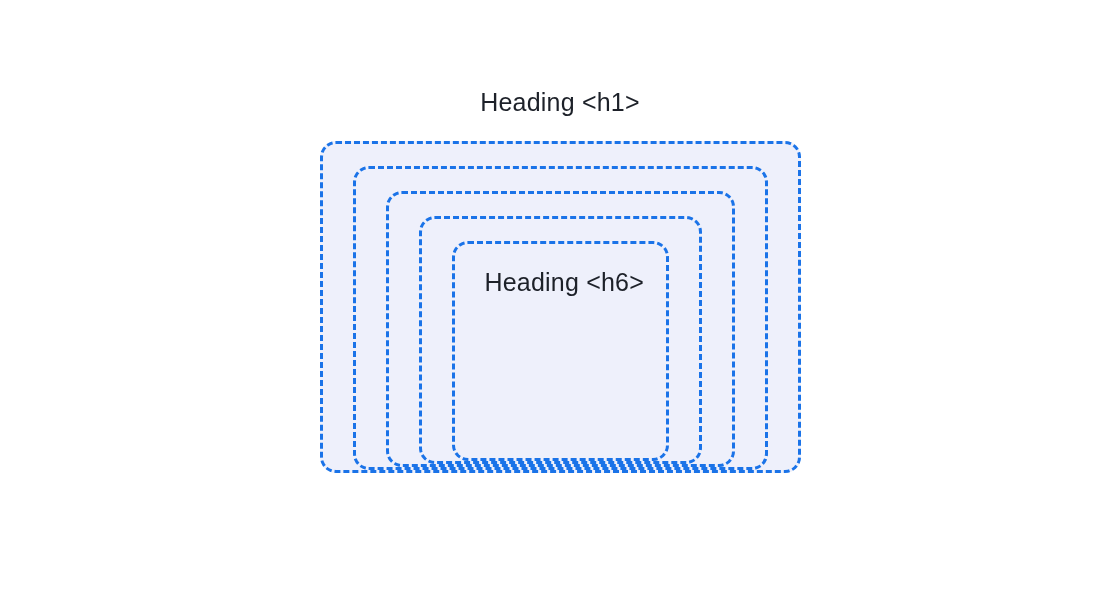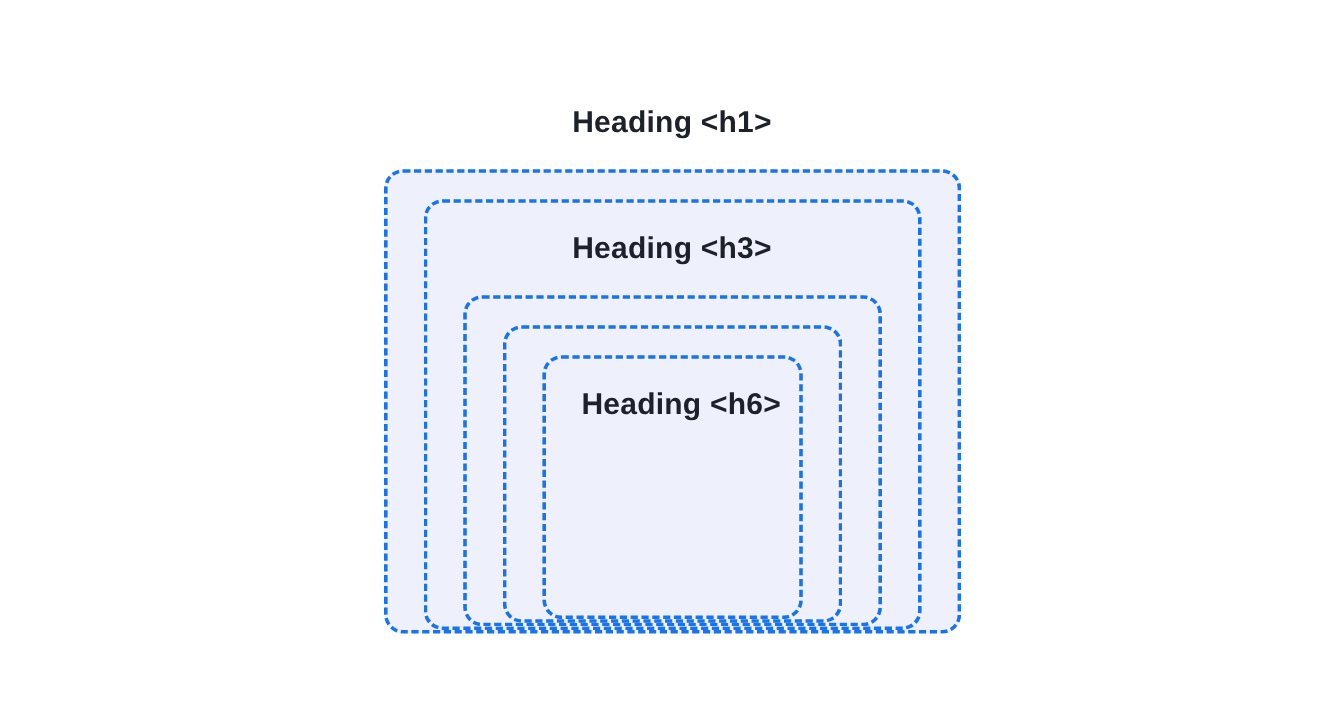--- a/index.html
+++ b/index.html
@@ -21,21 +21,21 @@
     font-family: "Liberation Sans", "DejaVu Sans", sans-serif;
   }
   .stage {
     width: 481px;
     margin: 0 auto;
     padding-top: 86px;
   }
   .heading-label {
     font-size: 25px;
     line-height: 32px;
-    font-weight: 700;
+    font-weight: 400;
     color: var(--text);
     text-align: center;
     margin: 0 0 23px 0;
     white-space: nowrap;
     letter-spacing: 0.2px;
   }
   .box {
     border: 3px dashed var(--border);
     border-radius: 16px;
     background: var(--box-fill);
@@ -47,21 +47,20 @@
 </style>
 </head>
 <body>
 
 <div class="stage">
   <div class="heading-label">Heading &lt;h1&gt;</div>
 
   <div class="box">
 
     <div class="box">
-      <div class="heading-label">Heading &lt;h3&gt;</div>
 
       <div class="box">
 
         <div class="box">
 
           <div class="box box-innermost">
             <div class="heading-label">Heading &lt;h6&gt;</div>
           </div>
 
         </div>

